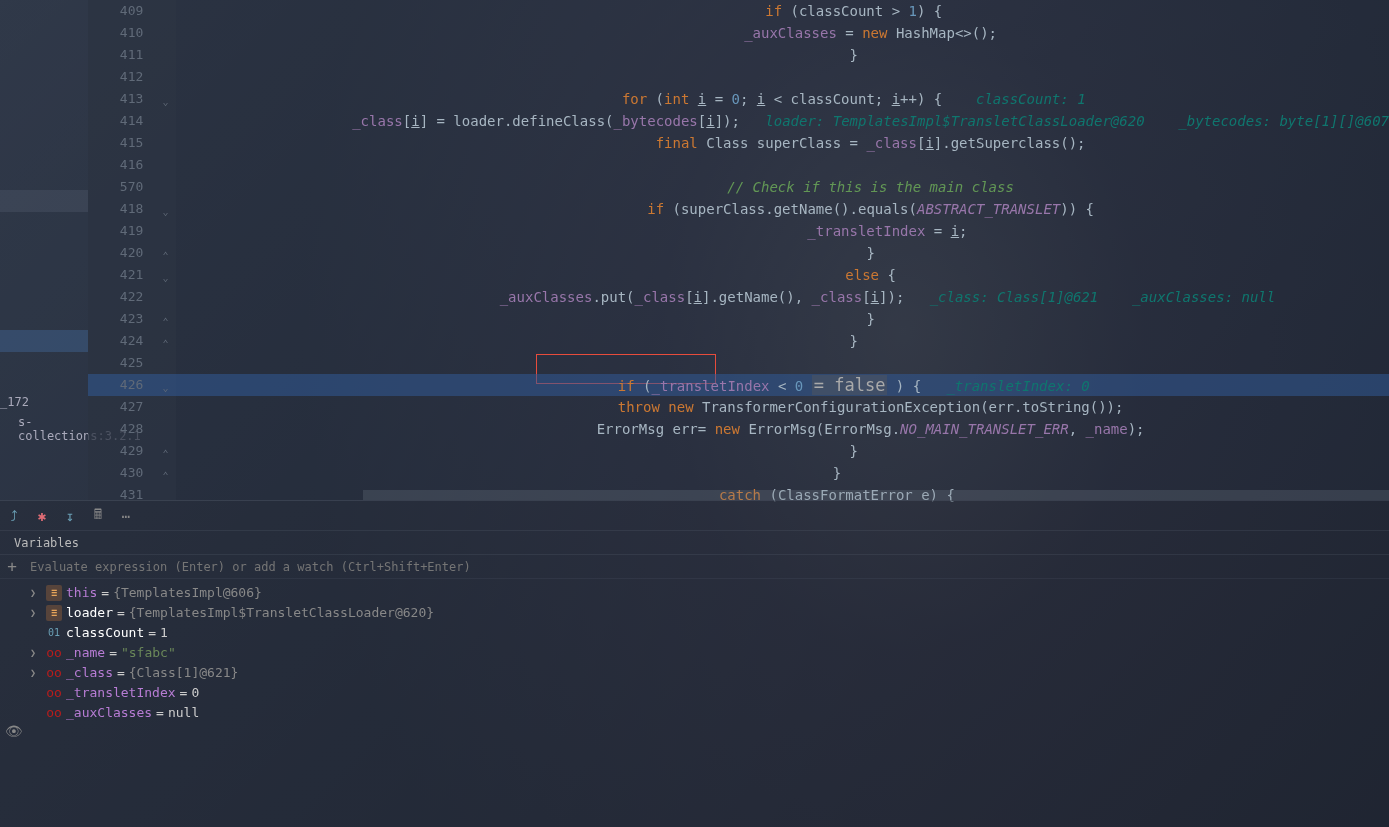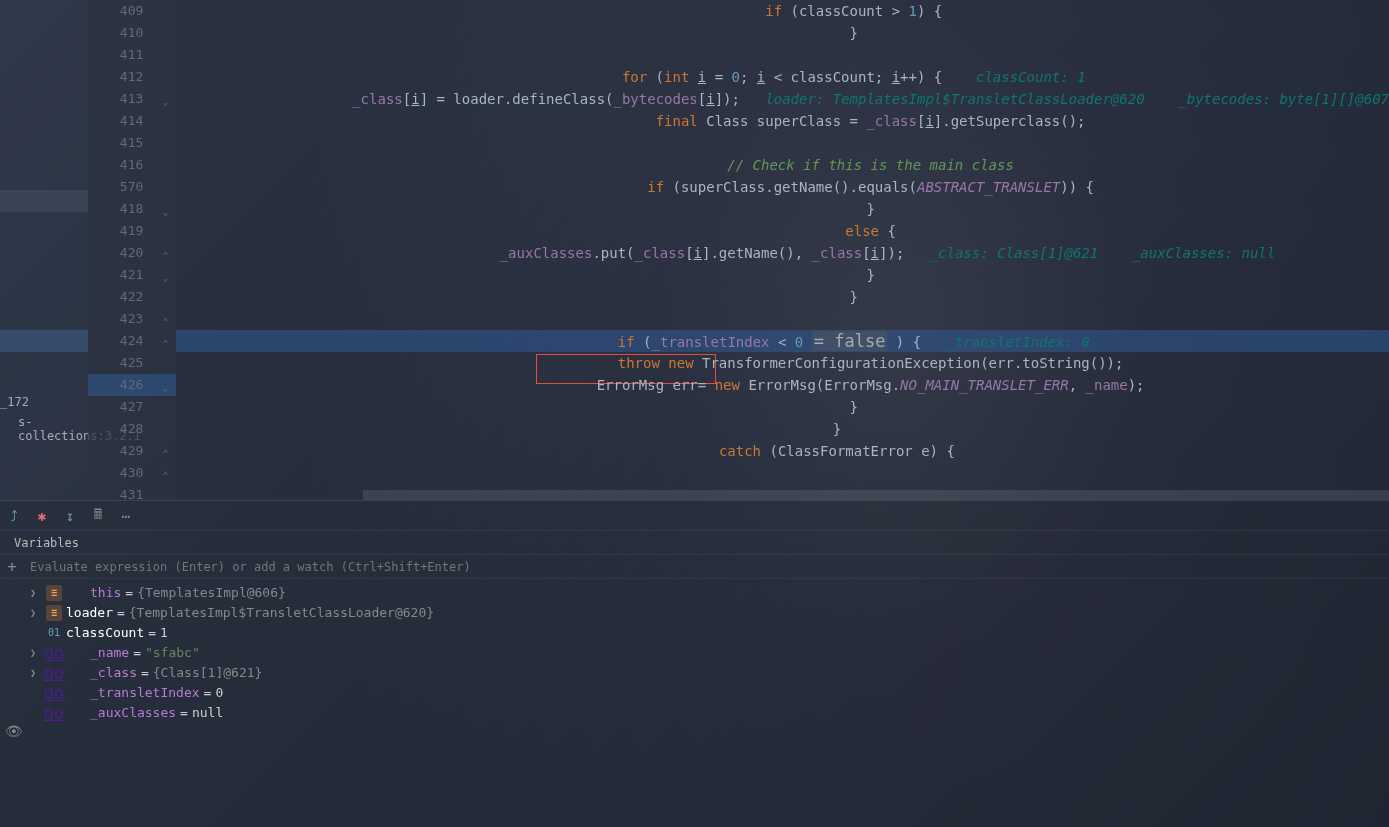--- a/index.html
+++ b/index.html
@@ -184,23 +184,23 @@
     font-size: 10px;
     cursor: pointer;
   }
   .var-row .var-icon {
     width: 16px; height: 16px;
     display: flex; align-items: center; justify-content: center;
     font-size: 10px;
   }
   .var-row .var-icon.orange { background: rgba(200,120,60,0.3); color: #e8a55a; border-radius: 2px; font-weight: bold; }
   .var-row .var-icon.blue { color: #6a9fb5; }
-  .var-row .var-icon.glasses { color: #4c1d95; font-size: 17px; text-decoration: underline; }
+  .var-row .var-icon.glasses { color: #b91c1c; font-size: 13px; }
   .var-name-text { color: #ffffff; }
-  .var-name-text.purple { color: #b77cd4; margin-left: 24px; }
+  .var-name-text.purple { color: #b77cd4; }
   .var-eq { color: #ccc; }
   .var-val { color: #888; }
   .var-val.green { color: #6a8759; }
   .var-val.white { color: #ccc; }
 
   .eye-icon {
     position: absolute;
     left: 5px;
     bottom: 88px;
     color: #888;
@@ -249,28 +249,30 @@
           <div class="ln" style="background: rgba(50, 90, 150, 0.55);">426<span class="fold-marker">⌄</span></div>
           <div class="ln">427</div>
           <div class="ln">428</div>
           <div class="ln">429<span class="fold-marker">⌃</span></div>
           <div class="ln">430<span class="fold-marker">⌃</span></div>
           <div class="ln">431</div>
         </div>
       <div class="code-lines" id="codelines">
         <div class="red-box" id="redbox" style="top: 354px; left: 360px; width: 180px; height: 30px;"></div>
       <div class="code-line" style=""><span>                </span><span class="kw">if </span><span>(classCount &gt; </span><span class="num">1</span><span>) {</span></div>
+          <div class="code-line" style=""><span>                    </span><span class="fld">_auxClasses</span><span> = </span><span class="kw">new </span><span>HashMap&lt;&gt;();</span></div>
           <div class="code-line" style=""><span>                </span><span>}</span></div>
           <div class="code-line" style=""><span></span></div>
           <div class="code-line" style=""><span>                </span><span class="kw">for </span><span>(</span><span class="kw">int </span><span class="underl">i</span><span> = </span><span class="num">0</span><span>; </span><span class="underl">i</span><span> &lt; classCount; </span><span class="underl">i</span><span>++) {</span><span class="hint">    classCount: 1</span></div>
           <div class="code-line" style=""><span>                    </span><span class="fld">_class</span><span>[</span><span class="underl">i</span><span>] = loader.defineClass(</span><span class="fld">_bytecodes</span><span>[</span><span class="underl">i</span><span>]);</span><span class="hint">   loader: TemplatesImpl$TransletClassLoader@620    _bytecodes: byte[1][]@607</span></div>
           <div class="code-line" style=""><span>                    </span><span class="kw">final </span><span>Class superClass = </span><span class="fld">_class</span><span>[</span><span class="underl">i</span><span>].getSuperclass();</span></div>
           <div class="code-line" style=""><span></span></div>
           <div class="code-line" style=""><span>                    </span><span class="cmt">// Check if this is the main class</span></div>
           <div class="code-line" style=""><span>                    </span><span class="kw">if </span><span>(superClass.getName().equals(</span><span class="itl">ABSTRACT_TRANSLET</span><span>)) {</span></div>
+          <div class="code-line" style=""><span>                        </span><span class="fld">_transletIndex</span><span> = </span><span class="underl">i</span><span>;</span></div>
           <div class="code-line" style=""><span>                    </span><span>}</span></div>
           <div class="code-line" style=""><span>                    </span><span class="kw">else </span><span>{</span></div>
           <div class="code-line" style=""><span>                        </span><span class="fld">_auxClasses</span><span>.put(</span><span class="fld">_class</span><span>[</span><span class="underl">i</span><span>].getName(), </span><span class="fld">_class</span><span>[</span><span class="underl">i</span><span>]);</span><span class="hint">   _class: Class[1]@621    _auxClasses: null</span></div>
           <div class="code-line" style=""><span>                    </span><span>}</span></div>
           <div class="code-line" style=""><span>                </span><span>}</span></div>
           <div class="code-line" style=""><span></span></div>
           <div class="code-line highlighted" style=""><span>                </span><span class="kw">if </span><span>(</span><span class="fld">_transletIndex</span><span> &lt; </span><span class="num">0</span><span> </span><span class="hlval">= false</span><span> ) {</span><span class="hint">   _transletIndex: 0</span></div>
           <div class="code-line" style=""><span>                    </span><span class="kw">throw new </span><span>TransformerConfigurationException(err.toString());</span></div>
           <div class="code-line" style=""><span>                    </span><span>ErrorMsg err= </span><span class="kw">new </span><span>ErrorMsg(ErrorMsg.</span><span class="itl">NO_MAIN_TRANSLET_ERR</span><span>, </span><span class="fld">_name</span><span>);</span></div>
           <div class="code-line" style=""><span>                </span><span>}</span></div>

